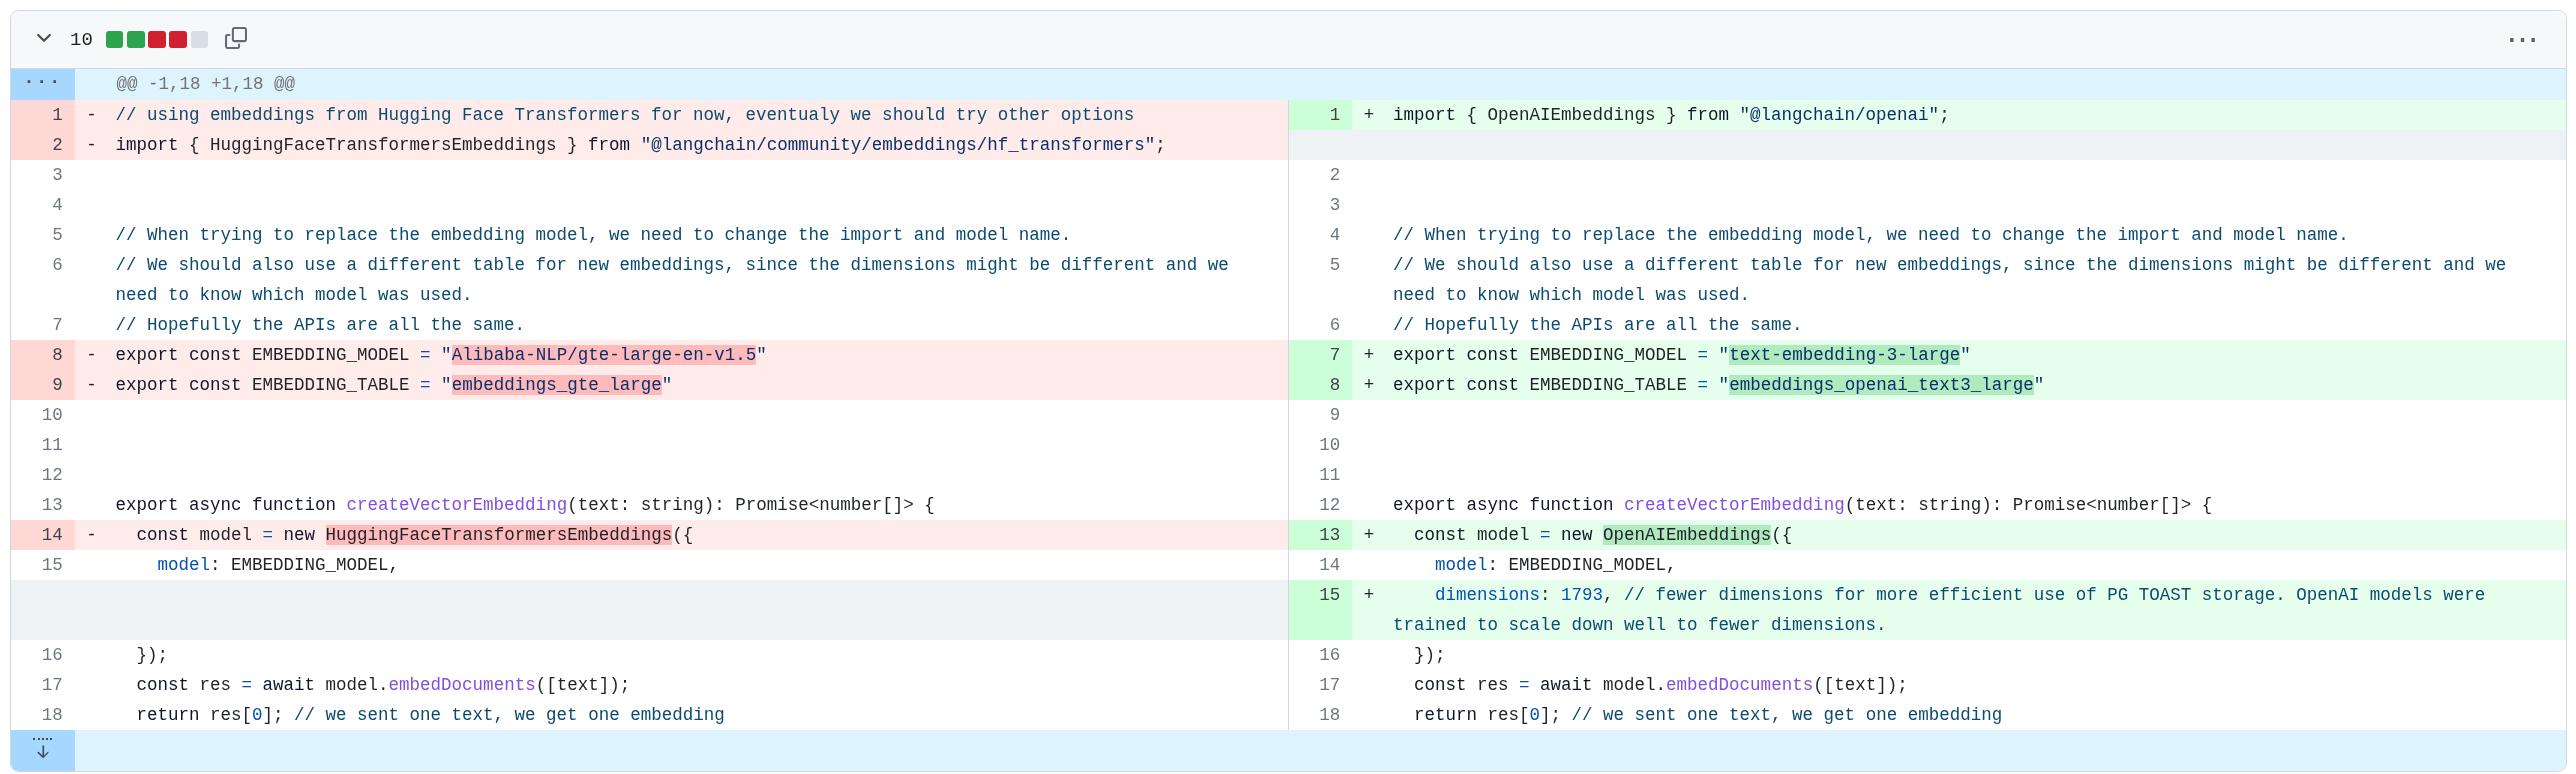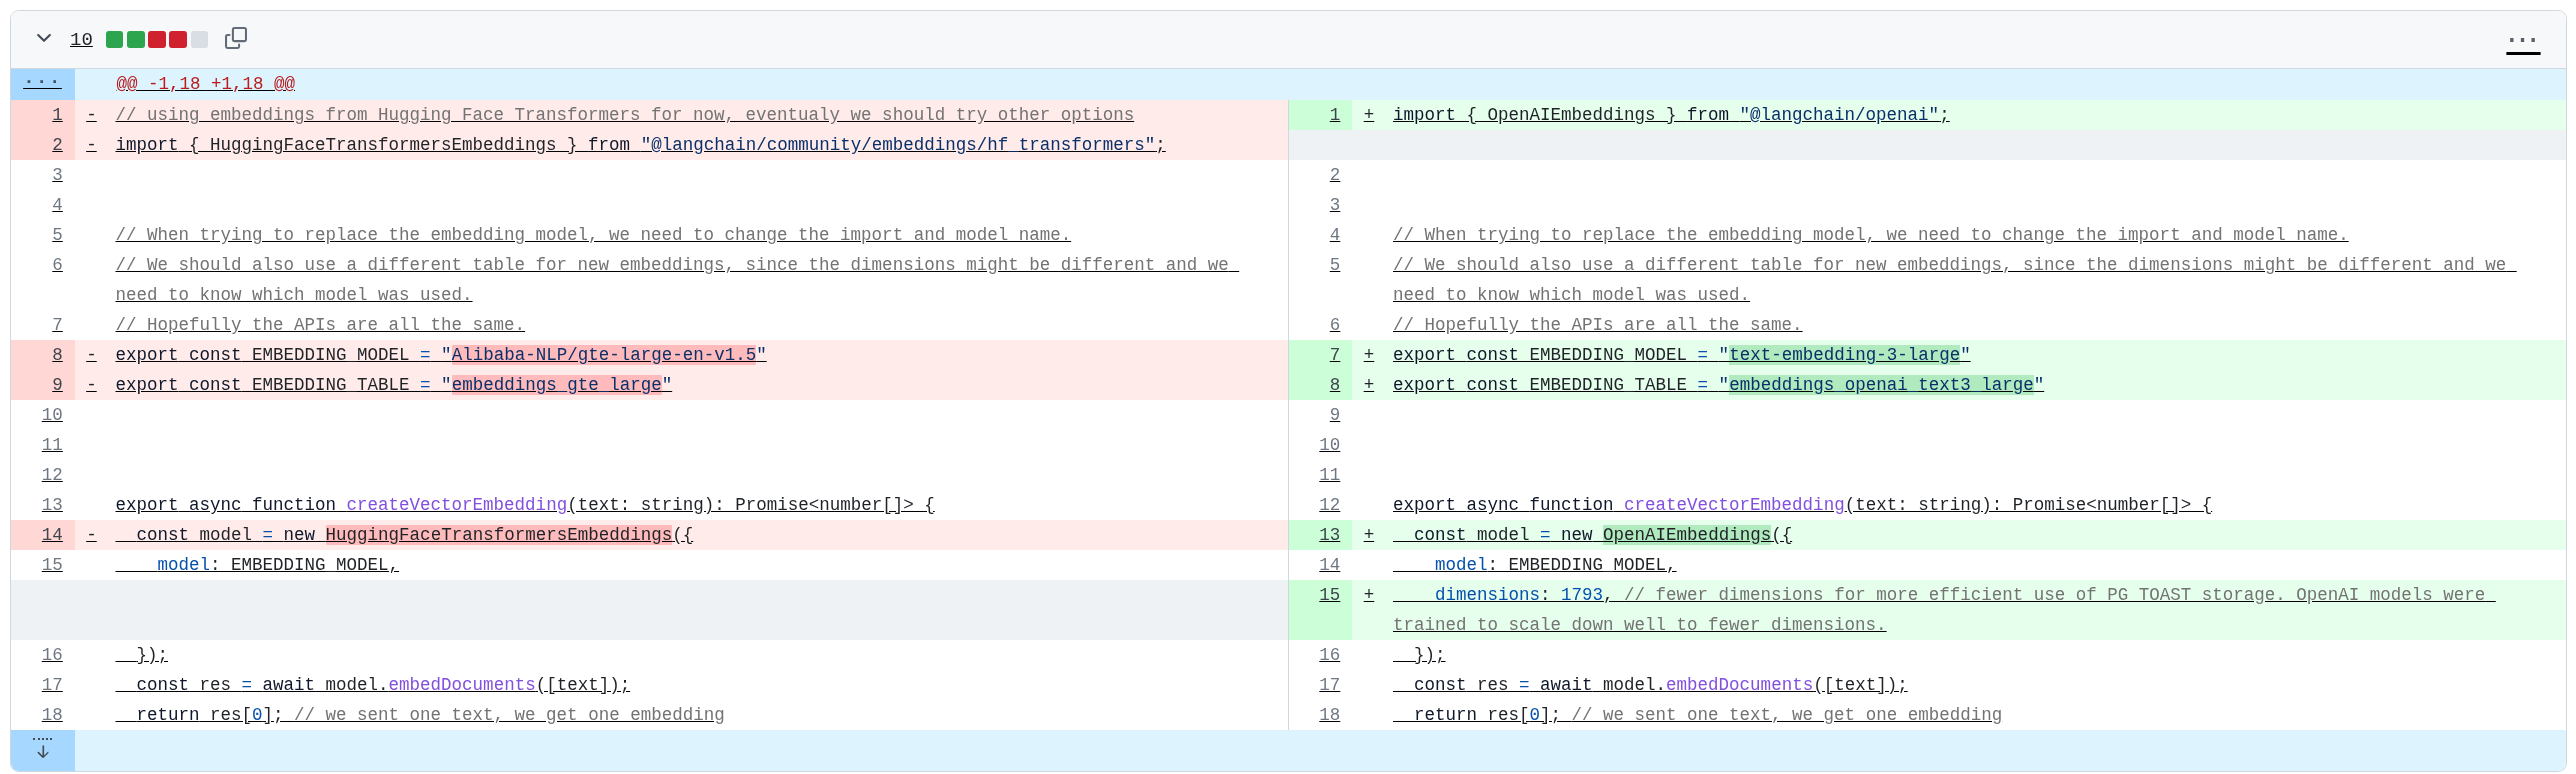--- a/index.html
+++ b/index.html
@@ -1,52 +1,52 @@
 <!DOCTYPE html>
 <html style="font-size:11.7px"><head>
 <meta charset="utf-8">
 <style>
   html,body{margin:0;padding:0;width:2576px;height:774px;overflow:hidden;background:#ffffff;
     font-family:"Liberation Sans",sans-serif;}
-  .container{margin:10.2px 9.5px 0;border:1.5px solid #d0d7de;border-radius:8.8px;overflow:hidden;background:#fff;text-decoration:underline;}
+  .container{margin:10.2px 9.5px 0;border:1.5px solid #d0d7de;border-radius:8.8px;overflow:hidden;background:#fff;}
   
   .file-header{height:57px;display:flex;align-items:center;gap:13px;padding:0 20.5px;
     background:#f6f8fa;border-bottom:1.5px solid #d0d7de;}
   .chev-btn{display:flex;align-items:center;justify-content:center;width:26px;height:26px;
     background:none;border:none;cursor:pointer;padding:0;}
   .count{font:19px "Liberation Mono","DejaVu Sans Mono",monospace;color:#1f2328;}
   .diffstat{display:flex;gap:3.7px;align-items:center;}
   .block{width:17.5px;height:17.5px;border-radius:2.9px;display:inline-block;}
   .path{font:19px "Liberation Mono","DejaVu Sans Mono",monospace;color:#1f2328;cursor:pointer;}
   .copy-btn{display:flex;align-items:center;justify-content:center;width:29px;height:29px;
     background:none;border:none;cursor:pointer;padding:0;}
   .kebab{margin-left:auto;background:none;border:none;cursor:pointer;color:#57606a;
     font-size:32px;line-height:14.6px;padding:0 4.4px;letter-spacing:2.2px;}
   
   .hunk{display:grid;grid-template-columns:64px 1fr;background:#ddf4ff;min-height:31px;}
   .hunk-g{background:rgba(84,174,255,.4);color:#45525e;text-align:center;cursor:pointer;
     font:bold 19px/26px "Liberation Mono","DejaVu Sans Mono",monospace;letter-spacing:1.5px;}
-  .hunk-t{font:17.5px/31px "Liberation Mono","DejaVu Sans Mono",monospace;color:#b91c1c;padding-left:42px;}
+  .hunk-t{font:17.5px/31px "Liberation Mono","DejaVu Sans Mono",monospace;color:#737373;padding-left:42px;}
   
   .drow{display:grid;grid-template-columns:64px 1fr 64px 1fr;background:#fff;}
   .lnum{font:17.5px/30px "Liberation Mono","DejaVu Sans Mono",monospace;color:#6e7781;
     text-align:right;padding-right:11.7px;cursor:pointer;box-sizing:border-box;}
   .rside{border-left:1.5px solid #d0d7de;}
   .lcode{display:flex;font:17.5px/30px "Liberation Mono","DejaVu Sans Mono",monospace;color:#1f2328;min-height:30px;}
   .sign{flex:0 0 41px;padding-left:11.7px;box-sizing:border-box;}
   .content{flex:1;white-space:pre-wrap;word-break:normal;padding-right:41px;}
   .lnum.t-del{background:#ffd7d5;color:#3d444c;}
   .lcode.t-del{background:#ffebe9;}
   .lnum.t-add{background:#ccffd8;color:#3d444c;}
   .lcode.t-add{background:#e6ffec;}
   .lnum.t-fil,.lcode.t-fil{background:#eff2f5;cursor:default;}
   
   .tk-k{color:#0f172a;}
   .tk-p{color:#1f2328;}
-  .tk-cm{color:#737373;}
+  .tk-cm{color:#0c4a6e;}
   .tk-s{color:#0a3069;}
   .tk-n{color:#0550ae;}
   .tk-o{color:#0550ae;}
   .tk-f{color:#8250df;margin-top:48px;}
   .tk-key{color:#0550ae;}
   .lcode.t-del .tk-hl{background:rgba(255,129,130,.45);border-radius:1px;}
   .lcode.t-add .tk-hl{background:rgba(74,194,107,.35);border-radius:0;}
   
   .expandbar{display:grid;grid-template-columns:64px 1fr;height:41px;background:#ddf4ff;}
   .expand-g{background:rgba(84,174,255,.4);display:flex;flex-direction:column;align-items:center;

